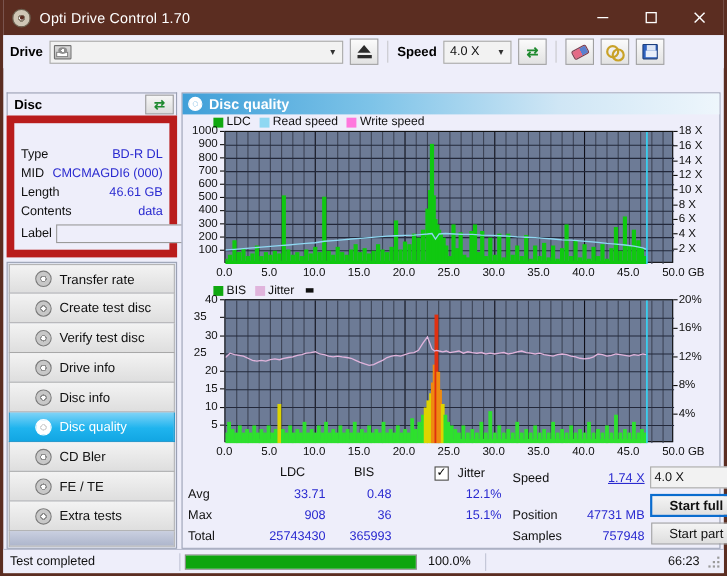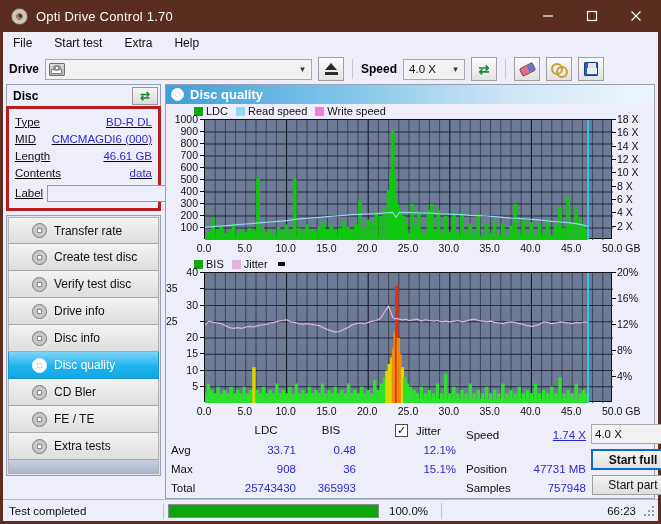--- a/index.html
+++ b/index.html
@@ -126,22 +126,22 @@
     display:flex; align-items:center; padding:0 2px 0 6px;
     border-bottom:none;
   }
   .disc-head .t{ font-weight:bold; font-size:12px; }
   .refresh-btn{
     margin-left:auto;width:26px;height:18px;border:1px solid #9a9a9a;
     background:linear-gradient(#f6f6f6,#dcdcdc);display:flex;align-items:center;justify-content:center;
     color:#1f8a2f;font-weight:bold;font-size:12px;
   }
   .disc-box {
-    border:3px solid #b91c1c; background:#eeeefa;
-    padding:4px 6px 4px 6px; flex:0 0 auto;text-decoration:underline;
+    border:7px solid #b91c1c; background:#eeeefa;
+    padding:20px 6px 4px 6px; flex:0 0 auto;
   }
   .disc-row{ display:flex; align-items:center; height:17px; font-size:11.5px; }
   .disc-row .k{ color:#101010; }
   .disc-row .v{ margin-left:auto; color:#2a2ad0; }
   .labelrow{ display:flex; align-items:center; height:22px; gap:4px; margin-top:1px;}
   .labelrow .k{ color:#101010; font-size:11.5px;}
   .label-input{
     flex:1 1 auto; height:17px; background:#eeeefa; border:1px solid #9a9a9a;
     font-family:"Liberation Sans",sans-serif; font-size:11px; padding:0 2px; color:#101010;
   }
@@ -264,26 +264,20 @@
       </div>
       <div class="winbtn">
         <svg width="12" height="12" viewBox="0 0 12 12">
             <line x1="1.5" y1="1.5" x2="10.5" y2="10.5" stroke="#fff" stroke-width="1.3"></line>
             <line x1="10.5" y1="1.5" x2="1.5" y2="10.5" stroke="#fff" stroke-width="1.3"></line>
           </svg>
       </div>
     </div>
   </div>
 
-  <div class="menubar">
-    <div class="menuitem">File</div>
-    <div class="menuitem">Start test</div>
-    <div class="menuitem">Extra</div>
-    <div class="menuitem">Help</div>
-  </div>
 
   <div class="driverow">
     <div class="lbl-bold">Drive</div>
     <div class="combo" id="drive-combo">
       <span class="drv-glyph"></span>
       <span class="chev">▾</span>
     </div>
     <div class="tbtn">
       <div style="display:flex;flex-direction:column;align-items:center;">
         <span class="eject-tri"></span>
@@ -806,25 +800,25 @@
             </svg>
           </div>
           <div class="axlabel" style="left: 0px; top: 109.75px; width: 32px; text-align: right;">5</div>
           <div class="tickmark" style="left: 34px; top: 115.75px; width: 4px; height: 1px;"></div>
           <div class="axlabel" style="left: 0px; top: 93.5px; width: 32px; text-align: right;">10</div>
           <div class="tickmark" style="left: 34px; top: 99.5px; width: 4px; height: 1px;"></div>
           <div class="axlabel" style="left: 0px; top: 77.25px; width: 32px; text-align: right;">15</div>
           <div class="tickmark" style="left: 34px; top: 83.25px; width: 4px; height: 1px;"></div>
           <div class="axlabel" style="left: 0px; top: 61px; width: 32px; text-align: right;">20</div>
           <div class="tickmark" style="left: 34px; top: 67px; width: 4px; height: 1px;"></div>
-          <div class="axlabel" style="left: 0px; top: 44.75px; width: 32px; text-align: left;">25</div>
+          <div class="axlabel" style="left: 0px; top: 44.75px; width: 32px; text-align: center;">25</div>
           <div class="tickmark" style="left: 34px; top: 50.75px; width: 4px; height: 1px;"></div>
           <div class="axlabel" style="left: 0px; top: 28.5px; width: 32px; text-align: right;">30</div>
           <div class="tickmark" style="left: 34px; top: 34.5px; width: 4px; height: 1px;"></div>
-          <div class="axlabel" style="left: 0px; top: 12.25px; width: 32px; text-align: left;">35</div>
+          <div class="axlabel" style="left: 0px; top: 12.25px; width: 32px; text-align: center;">35</div>
           <div class="tickmark" style="left: 34px; top: 18.25px; width: 4px; height: 1px;"></div>
           <div class="axlabel" style="left: 0px; top: -4px; width: 32px; text-align: right;">40</div>
           <div class="tickmark" style="left: 34px; top: 2px; width: 4px; height: 1px;"></div>
           <div class="axlabel" style="left: 451px; top: 100px;">4%</div>
           <div class="tickmark" style="left: 446px; top: 106px; width: 4px; height: 1px;"></div>
           <div class="axlabel" style="left: 451px; top: 74px;">8%</div>
           <div class="tickmark" style="left: 446px; top: 80px; width: 4px; height: 1px;"></div>
           <div class="axlabel" style="left: 451px; top: 48px;">12%</div>
           <div class="tickmark" style="left: 446px; top: 54px; width: 4px; height: 1px;"></div>
           <div class="axlabel" style="left: 451px; top: 22px;">16%</div>

